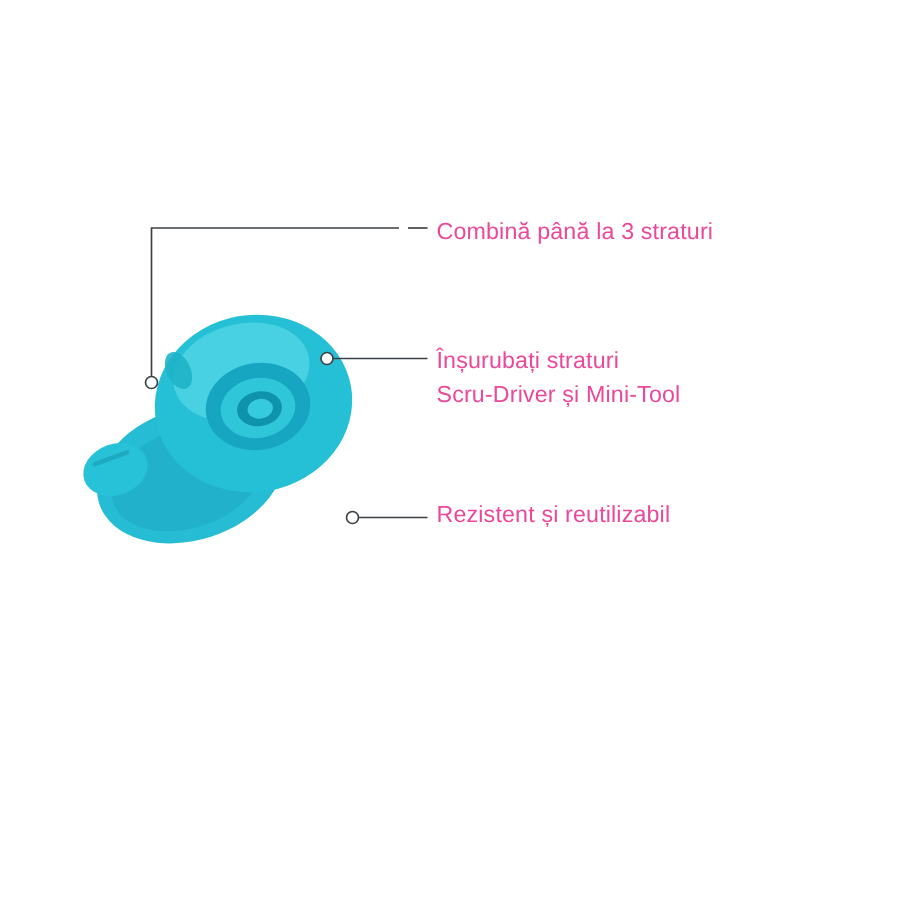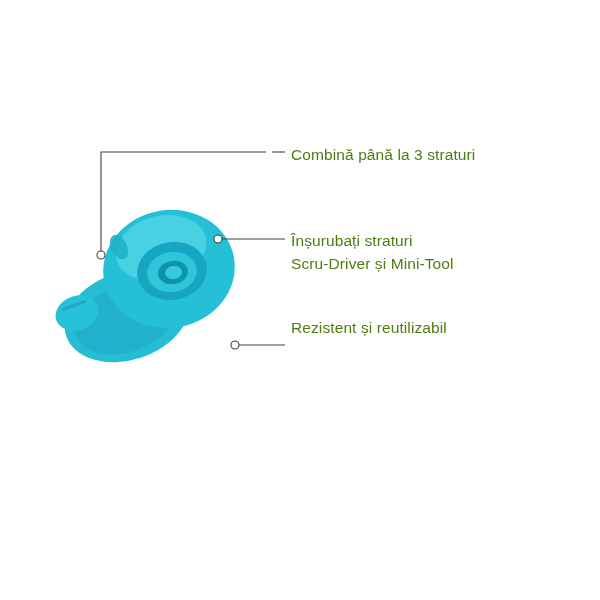--- a/index.html
+++ b/index.html
@@ -154,29 +154,29 @@
     position: absolute;
     left: 0;
     top: 0;
     width: 600px;
     height: 600px;
   }
 
   
   .callout {
     position: absolute;
-    color: #4d7c0f;
+    color: #ec4899;
     font-size: 15.5px;
     line-height: 23px;
     letter-spacing: .1px;
     white-space: pre-line;
   }
   .callout-1 { left: 291px; top: 143px; }
   .callout-2 { left: 291px; top: 229px; }
-  .callout-3 { left: 291px; top: 316px; }
+  .callout-3 { left: 291px; top: 332px; }
 </style>
 </head>
 <body>
 
 <div id="stage">
 
   <div class="product">
     <div class="skirt"></div>
     <div class="skirt-shade"></div>
     <div class="stem"></div>

